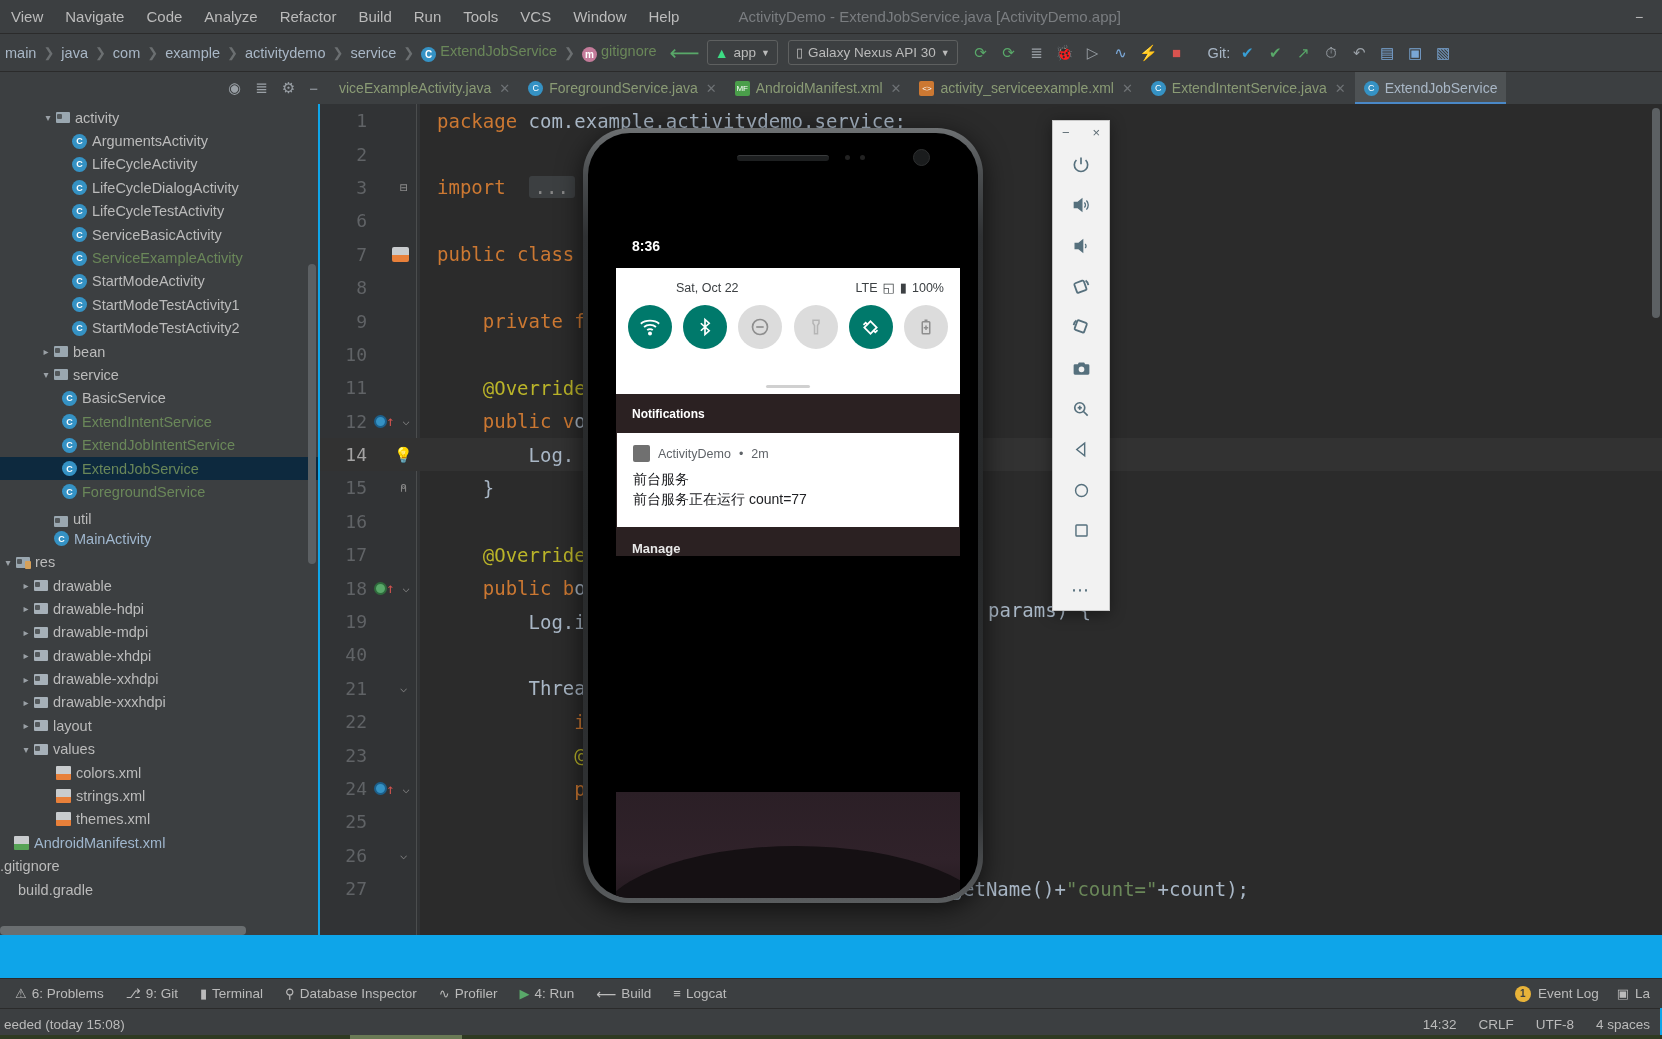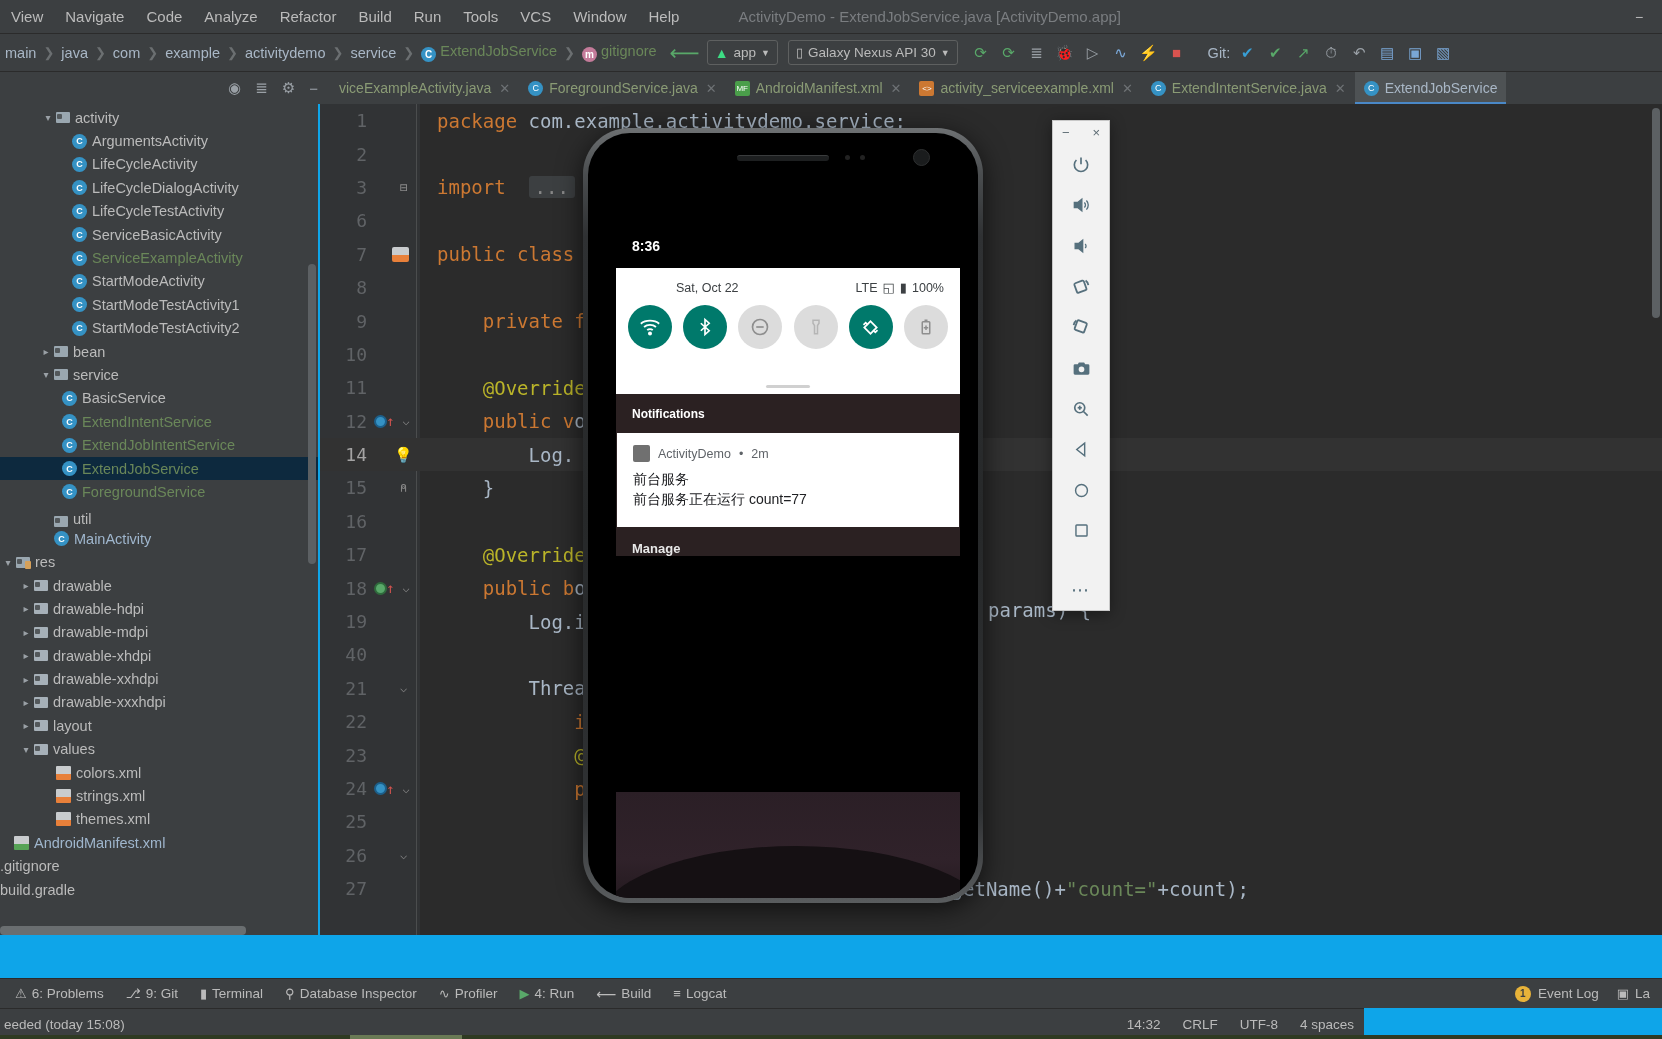--- a/index.html
+++ b/index.html
@@ -245,21 +245,21 @@
   }
   .bbtn { display: flex; align-items: center; gap: 5px; padding: 0 11px;
           color: #bbbbbb; font-size: 13.5px; white-space: nowrap; height: 26px; }
   .bright { position: absolute; right: 12px; display: flex; align-items: center; gap: 18px; }
   .evt-badge { width: 16px; height: 16px; border-radius: 50%; background: #e8b339;
                color: #3c3f41; font-size: 10px; font-weight: bold;
                display: flex; align-items: center; justify-content: center; }
 
   
   .statusbar {
-    position: absolute; left: 0; bottom: 0; width: 1364px; height: 31px;
+    position: absolute; left: 0; bottom: 0; width: 1660px; height: 31px;
     background: #3c3f41; display: flex; align-items: center;
     border-top: 1px solid #2b2b2b; padding-left: 4px;
   }
   .status-left { color: #bbbbbb; font-size: 13.5px; }
   .status-right { position: absolute; right: 10px; display: flex;
                   align-items: center; gap: 22px; color: #bbbbbb; font-size: 13.5px; }
   .greenline { position: absolute; left: 0; bottom: 0; width: 1662px; height: 4px;
                background: #2f3a22; }
   .greenline .seg { position: absolute; left: 350px; width: 112px; height: 4px;
                     background: #6a7a55; }
@@ -580,21 +580,21 @@
     </div>
     <div class="trow" style="padding-left:14px;">
       <span class="ficon">
           <span class="xicon mf"></span>
         </span>
       <span class="lbl blue">AndroidManifest.xml</span>
     </div>
     <div class="trow" style="padding-left:0px;">
       <span class="lbl">.gitignore</span>
     </div>
-    <div class="trow" style="padding-left:0px;">
+    <div class="trow" style="padding-left:18px;">
       <span class="lbl">build.gradle</span>
     </div>
     <div class="tree-scroll"></div>
     <div class="hscroll"></div>
   </div>
 
   <div class="editor">
     <div class="gutter"></div>
     <div class="fold-bar"></div>
     <div class="codearea">

